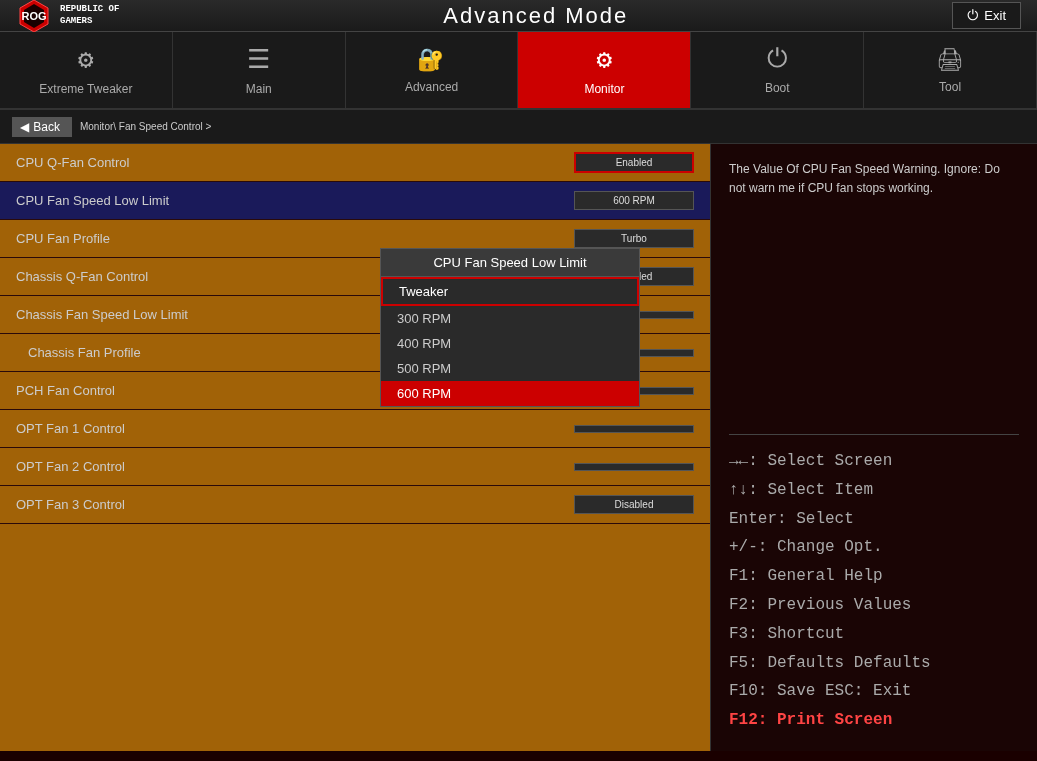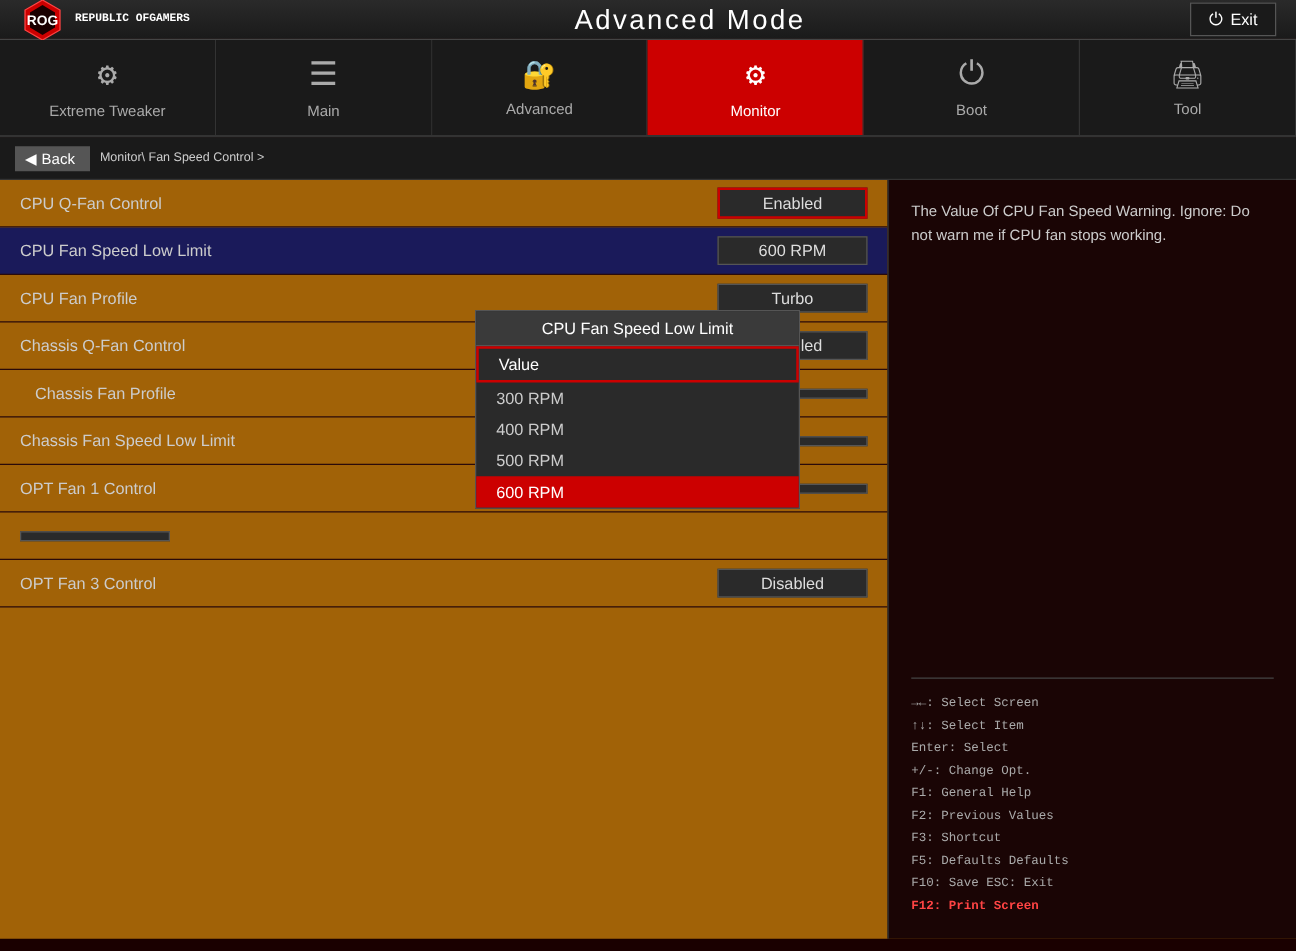--- a/index.html
+++ b/index.html
@@ -149,21 +149,21 @@
       font-size: 13px;
       color: #ccc;
       font-family: Arial, sans-serif;
     }
 
     .setting-value {
       background: #2a2a2a;
       border: 1px solid #555;
       color: #ddd;
       padding: 3px 16px;
-      font-size: 13px;
+      font-size: 10px;
       min-width: 120px;
       text-align: center;
       font-family: Arial, sans-serif;
     }
     .setting-value.red-border {
       border: 2px solid #cc0000;
     }
     .setting-value.highlighted-row {
       background: #2a2a2a;
     }
@@ -221,21 +221,21 @@
       flex: 1;
     }
 
     .divider {
       height: 1px;
       background: #444;
       margin: 12px 0;
     }
 
     .keyboard-hints {
-      font-size: 10px;
+      font-size: 16px;
       color: #aaa;
       font-family: 'Courier New', monospace;
       line-height: 1.8;
     }
     .keyboard-hints .highlight {
       color: #ff4444;
       font-weight: bold;
     }
 
     
@@ -247,21 +247,21 @@
 </head>
 <body>
 
 <div class="header">
   <div class="header-logo">
     <svg class="rog-symbol" viewBox="0 0 36 36">
       <polygon points="18,2 32,10 32,26 18,34 4,26 4,10" fill="#cc0000" stroke="#ff4444" stroke-width="1"></polygon>
       <polygon points="18,6 28,12 28,24 18,30 8,24 8,12" fill="#1a0000"></polygon>
       <text x="18" y="22" text-anchor="middle" fill="#fff" font-size="11" font-family="Arial" font-weight="bold">ROG</text>
     </svg>
-    <div style="display:flex;flex-direction:row;line-height:1.3;">
+    <div style="display:flex;flex-direction:column;line-height:1.3;">
       <span style="font-size:9px;color:#fff;font-weight:bold;">REPUBLIC OF</span>
       <span style="font-size:9px;color:#fff;font-weight:bold;">GAMERS</span>
     </div>
   </div>
   <div class="header-title">Advanced Mode</div>
   <button class="exit-btn">
     <span style="font-size:14px;">⏻</span>
     <span>Exit</span>
   </button>
 </div>
@@ -320,49 +320,54 @@
         <span class="setting-label">CPU Fan Profile</span>
         <span class="setting-value">Turbo</span>
       </div>
 
       <div class="setting-row">
         <span class="setting-label">Chassis Q-Fan Control</span>
         <span class="setting-value">Enabled</span>
       </div>
 
       <div class="setting-row">
+        <span class="setting-label">Chassis Fan Speed Low Limit</span>
+        <span class="setting-value"></span>
+      </div>
+
+      <div class="setting-row">
         <span class="setting-label" style="padding-left:12px;">Chassis Fan Profile</span>
         <span class="setting-value"></span>
       </div>
 
       <div class="setting-row">
-        <span class="setting-label">Chassis Fan Speed Low Limit</span>
-        <span class="setting-value"></span>
-      </div>
-
+        <span class="setting-label">PCH Fan Control</span>
+        <span class="setting-value"></span>
+      </div>
 
       <div class="setting-row">
         <span class="setting-label">OPT Fan 1 Control</span>
         <span class="setting-value"></span>
       </div>
 
       <div class="setting-row">
+        <span class="setting-label">OPT Fan 2 Control</span>
         <span class="setting-value"></span>
       </div>
 
       <div class="setting-row">
         <span class="setting-label">OPT Fan 3 Control</span>
         <span class="setting-value">Disabled</span>
       </div>
 
     </div>
 
     <div class="dropdown-overlay">
       <div class="dropdown-title">CPU Fan Speed Low Limit</div>
-      <div class="dropdown-item selected-outline">Value</div>
+      <div class="dropdown-item selected-outline">Tweaker</div>
       <div class="dropdown-item">300 RPM</div>
       <div class="dropdown-item">400 RPM</div>
       <div class="dropdown-item">500 RPM</div>
       <div class="dropdown-item selected-highlight">600 RPM</div>
     </div>
   </div>
 
   <div class="right-panel">
     <div class="help-text">The Value Of CPU Fan Speed Warning. Ignore: Do not warn me if CPU fan stops working.</div>
     <div class="divider"></div>

